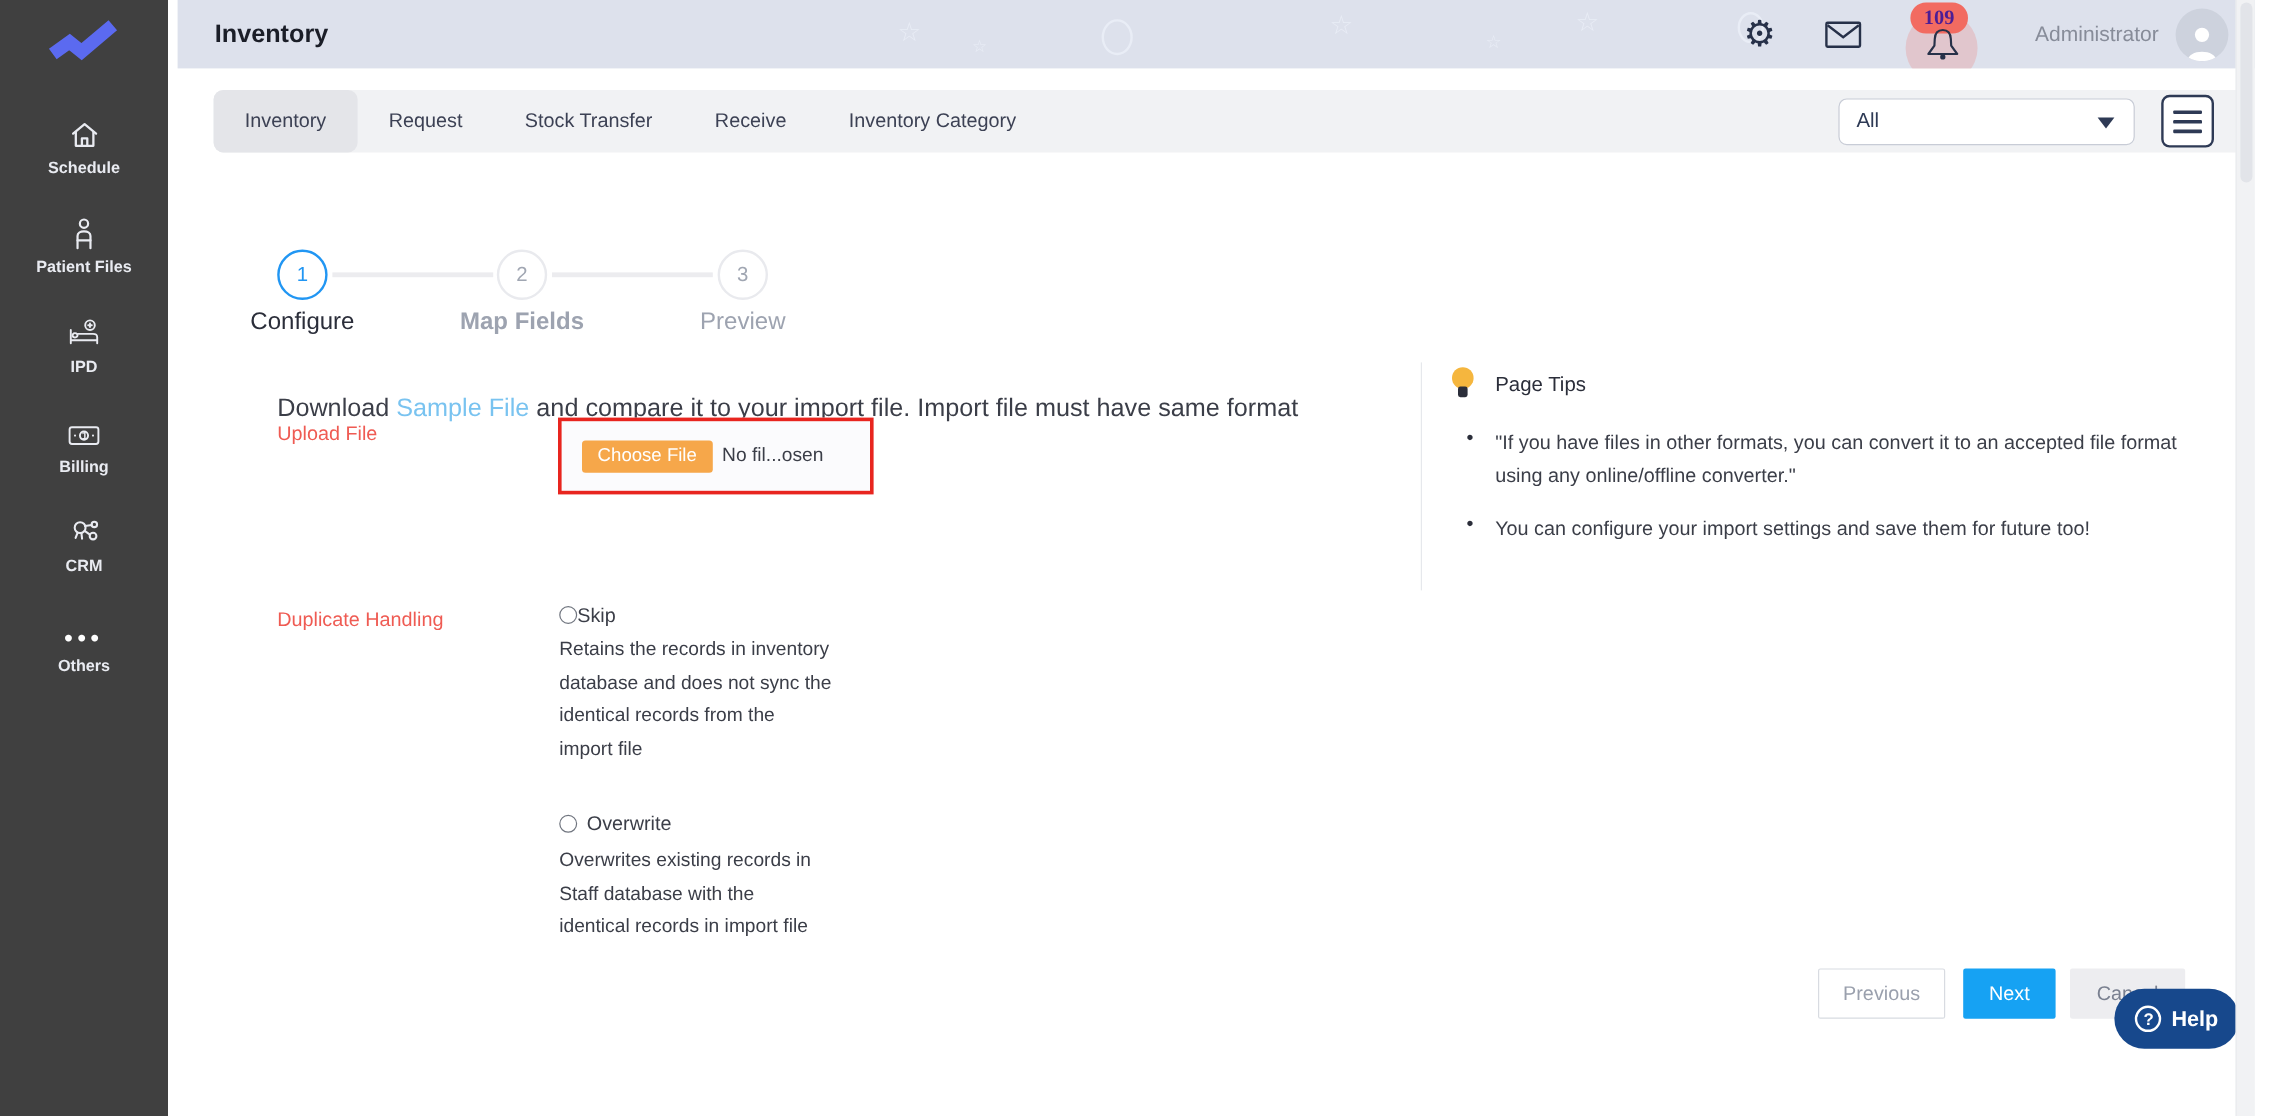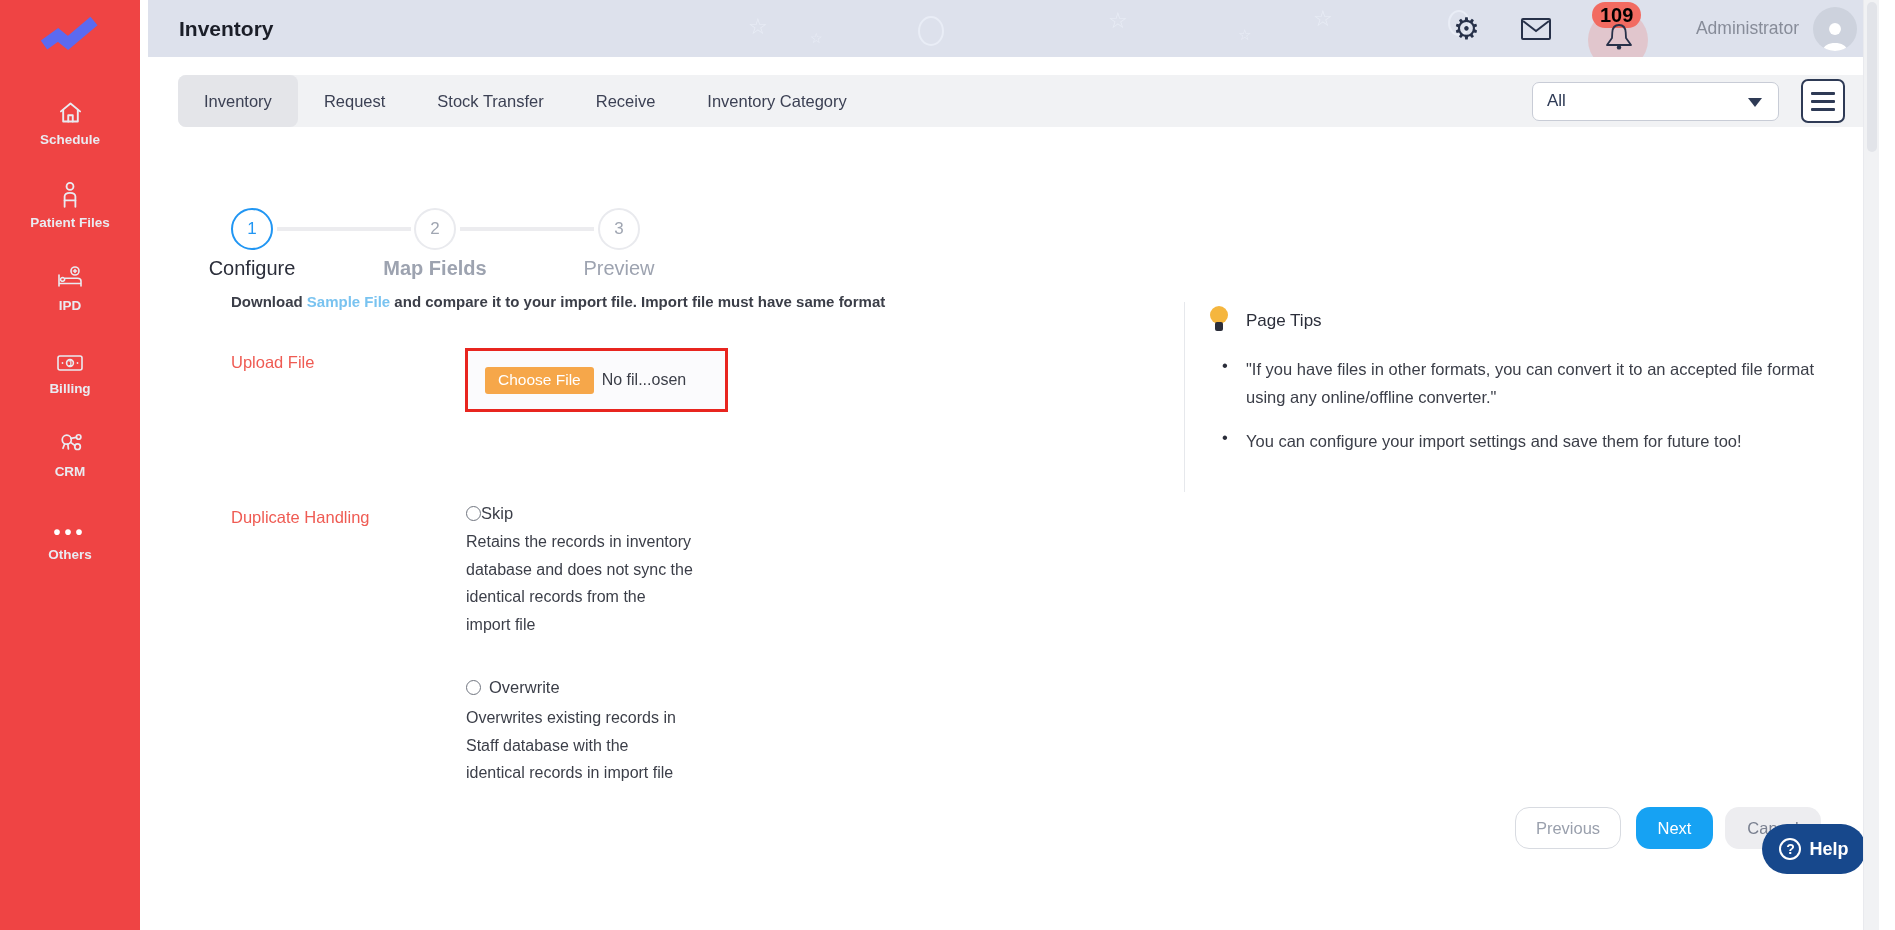--- a/index.html
+++ b/index.html
@@ -1,21 +1,21 @@
 <!DOCTYPE html>
 <html><head>
 <meta charset="utf-8">
 <style>
   * { margin:0; padding:0; box-sizing:border-box; }
   html,body { width:1895px; height:930px; overflow:hidden; background:#fff;
               font-family:"Liberation Sans", sans-serif; }
 
   
   .sidebar { position:absolute; left:0; top:0; width:140px; height:930px;
-             background:#ef4444; color:#e9ebf1; z-index:10; }
+             background:#404040; color:#e9ebf1; z-index:10; }
   .logo { position:absolute; top:8px; left:0; width:140px; height:56px;
           display:flex; align-items:center; justify-content:center; }
   .nav { position:absolute; top:96px; left:0; width:140px; display:flex;
          flex-direction:column; align-items:center; }
   .nav-item { display:flex; flex-direction:column; align-items:center;
               margin-bottom:32px; cursor:pointer; }
   .nav-item .ico { height:30px; display:flex; align-items:flex-end; justify-content:center; }
   .nav-item .lbl { margin-top:6px; font-size:13.5px; font-weight:600; color:#e9ebf1; }
   .nav-bottom { position:absolute; bottom:4px; left:0; width:140px; }
   .dots { font-size:20px; letter-spacing:4px; line-height:18px; color:#fff; font-weight:700; }
@@ -34,22 +34,22 @@
   .deco-ring { position:absolute; border:2px solid #e9edf6; border-radius:50%; }
   .page-title { position:relative; margin-left:31px; font-size:21px; font-weight:700; color:#1b1e28; }
   .header-right { position:relative; margin-left:auto; display:flex; align-items:center;
                   padding-right:22px; }
   .hicon { color:#273149; cursor:pointer; display:flex; align-items:center; }
   .gear { font-size:30px; line-height:30px; margin-right:40px; }
   .bell-wrap { position:relative; width:64px; height:57px; margin-left:34px; cursor:pointer; }
   .bell-halo { position:absolute; left:2px; top:10px; width:60px; height:60px; border-radius:50%;
                background:rgba(242,107,97,0.22); }
   .badge { position:absolute; left:6px; top:2px; min-width:48px; height:26px; border-radius:13px;
-           background:#f26b61; color:#000000; font-size:20px; font-weight:700;
-           display:flex; align-items:center; justify-content:center; padding:0 8px; }
+           background:#f26b61; color:#4c1d95; font-size:17px; font-weight:700;
+           display:flex; align-items:center; justify-content:center; padding:0 8px;font-family:Liberation Serif, serif; }
   .bell-svg { position:absolute; left:16px; top:24px; }
   .admin-name { margin-left:46px; font-size:17.5px; color:#878c99; }
   .avatar { margin-left:14px; width:44px; height:44px; border-radius:50%; background:#cdd2dd;
             overflow:hidden; display:flex; align-items:flex-end; justify-content:center; cursor:pointer; }
 
   
   .tabbar { position:absolute; left:38px; right:2px; top:75px; height:52px; background:#f1f2f4;
             border-radius:8px; display:flex; align-items:center; }
   .mtab { height:52px; display:flex; align-items:center; padding:0 26px; font-size:16.5px;
           color:#3c4154; cursor:pointer; border-radius:8px; }
@@ -78,21 +78,21 @@
   .step-circle { position:absolute; width:42px; height:42px; border-radius:50%; background:#fff;
                  display:flex; align-items:center; justify-content:center; font-size:17px; }
   .step-circle.active { border:2px solid #2196f3; color:#2196f3; }
   .step-circle.idle { border:2px solid #e9eaee; color:#a0a6b2; }
   .step-conn { position:absolute; height:4px; background:#ececef; top:227px; }
   .step-label { position:absolute; top:257px; width:160px; text-align:center; font-size:20px; }
   .step-label.active { color:#2b2e3a; }
   .step-label.idle { color:#9da3b0; }
 
   
-  .intro { position:absolute; left:91px; top:293px; font-size:15px; color:#3b3e48;font-weight:bold; }
+  .intro { position:absolute; left:91px; top:329px; font-size:21px; color:#3b3e48; }
   .link { color:#79c3f0; cursor:pointer; }
   .flabel { position:absolute; font-size:16.5px; color:#ef5b53; }
   .file-box { position:absolute; left:325px; top:348px; width:263px; height:64px;
               background:#fbfbfd; border:3px solid #e8251f; display:flex; align-items:center;
               padding-left:17px; cursor:pointer; }
   .choose-btn { background:#f6a74a; color:#fff; font-size:15.5px; height:27px; padding:0 13px;
                 border:none; border-radius:3px; display:flex; align-items:center; cursor:pointer; }
   .no-file { margin-left:8px; font-size:16px; color:#3b3e48; white-space:nowrap; }
   .file-hint { position:absolute; left:331px; top:409px; width:245px; font-size:16px;
                color:#8d93a0; line-height:28.5px; }
@@ -109,21 +109,21 @@
   .bulb-top { position:absolute; left:2px; top:0; width:18px; height:18px; border-radius:50%;
               background:#f5b63e; }
   .bulb-base { position:absolute; left:7px; top:16px; width:8px; height:9px; background:#2b2e3a;
                border-radius:2px; }
   .tips-title { font-size:17px; color:#2b2e3a; }
   .tip-item { position:absolute; left:1082px; display:flex; }
   .tip-dot { width:24px; font-size:16.5px; color:#2b2e3a; }
   .tip-text { width:600px; font-size:16.5px; color:#3b3e48; line-height:27.5px; }
 
   
-  .btn { position:absolute; top:807px; height:42px; border-radius:14px; font-size:16.5px;
+  .btn { position:absolute; top:807px; height:42px; border-radius:2px; font-size:16.5px;
          display:flex; align-items:center; justify-content:center;
          font-family:"Liberation Sans", sans-serif; cursor:pointer; border:none; }
   .btn-prev { left:1375px; width:106px; background:#fff; border:1px solid #d8dbe1; color:#9aa0ad; }
   .btn-next { left:1496px; width:77px; background:#16a2f3; color:#fff; }
   .btn-cancel { left:1585px; width:96px; background:#ededf0; color:#7a8090; z-index:1; }
   .help-btn { position:absolute; left:1622px; top:824px; width:104px; height:50px;
               border-radius:26px; background:#17488c; color:#fff; display:flex; align-items:center;
               justify-content:center; z-index:5; cursor:pointer; }
   .help-q { width:22px; height:22px; border:2px solid #fff; border-radius:50%; font-size:14px;
             font-weight:700; display:flex; align-items:center; justify-content:center; margin-right:8px; }

